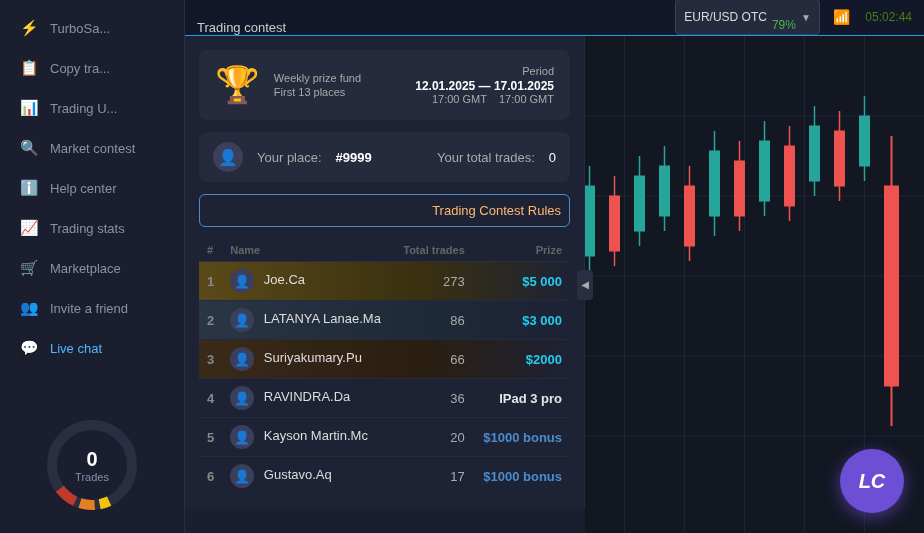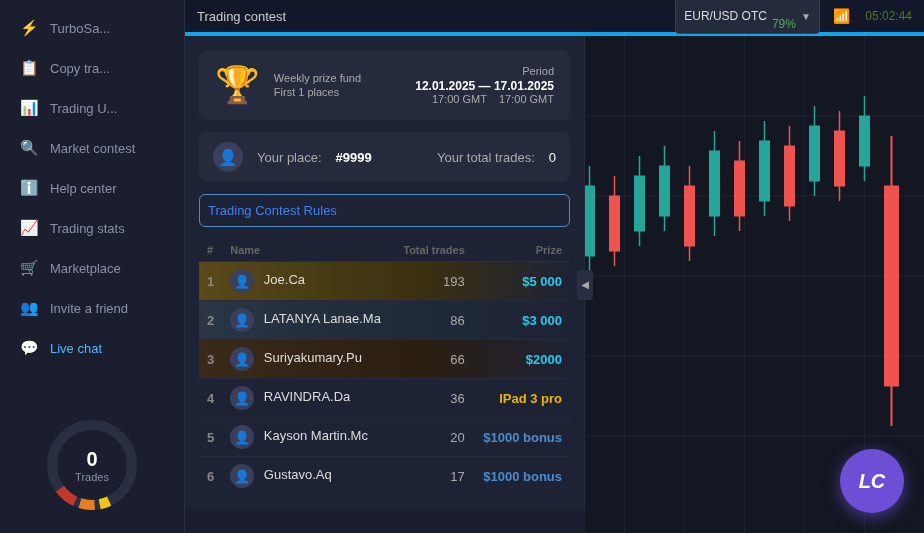--- a/index.html
+++ b/index.html
@@ -82,24 +82,24 @@
       flex-direction: column;
       background: #1a1e2e;
       overflow: hidden;
     }
 
     
     .topbar {
       height: 36px;
       background: #13172a;
       display: flex;
-      align-items: center;
+      align-items: flex-end;
       padding: 0 12px;
       justify-content: space-between;
-      border-bottom: 4px solid #0ea5e9;
+      border-bottom: 1px solid #0ea5e9;
       flex-shrink: 0;
     }
     .topbar-left {
       font-size: 13px;
       color: #ccc;
       font-weight: 500;
     }
     .topbar-right {
       display: flex;
       align-items: center;
@@ -208,27 +208,27 @@
     }
     .place-num { color: #fff; font-weight: bold; }
     .sep { flex: 1; }
     .trades-count { color: #fff; }
 
     
     .rules-btn {
       width: 100%;
       background: transparent;
       border: 1.5px solid #4a8ccc;
-      color: #3b82f6;
+      color: #fdba74;
       border-radius: 6px;
       padding: 8px;
       font-size: 13px;
       cursor: pointer;
       margin-bottom: 12px;
-      text-align: left;
+      text-align: right;
     }
 
     
     .lb-table {
       width: 100%;
       border-collapse: collapse;
     }
     .lb-table th {
       font-size: 11px;
       color: #666;
@@ -246,21 +246,21 @@
     .lb-table tr:last-child { border-bottom: none; }
 
     .rank-1 { background: linear-gradient(90deg, #5a4a1a 0%, #3a3010 60%, transparent 100%); }
     .rank-2 { background: linear-gradient(90deg, #2a3545 0%, #1e2a38 60%, transparent 100%); }
     .rank-3 { background: linear-gradient(90deg, #3a2a1a 0%, #2a1e10 60%, transparent 100%); }
 
     .rank-cell { color: #888; font-size: 13px; font-weight: bold; width: 20px; }
     .name-cell { color: #ddd; }
     .trades-cell { color: #aaa; text-align: right; }
     .prize-cell { color: #2ce; text-align: right; font-weight: bold; }
-    .prize-cell.ipad { color: #eab308; }
+    .prize-cell.ipad { color: #e5e5e5; }
     .prize-cell.bonus { color: #4a8ccc; }
 
     .user-avatar {
       width: 24px;
       height: 24px;
       border-radius: 50%;
       background: #3a3f5c;
       display: inline-flex;
       align-items: center;
       justify-content: center;
@@ -406,21 +406,21 @@
   <div class="contest-area">
 
     <div class="contest-panel-wrapper" style="position:relative;">
       <div class="contest-panel">
 
         
         <div class="prize-card">
           <div class="trophy-icon">🏆</div>
           <div class="prize-info">
             <div class="weekly-label">Weekly prize fund</div>
-            <div class="first-places">First 1 places</div>
+            <div class="first-places">First 13 places</div>
           </div>
           <div class="period-info">
             <div class="period-label">Period</div>
             <div class="period-dates">12.01.2025 — 17.01.2025</div>
             <div class="period-time">
               <span>17:00 GMT</span>
               &nbsp;&nbsp;
               <span>17:00 GMT</span>
             </div>
           </div>
@@ -449,21 +449,21 @@
               <th class="right">Prize</th>
             </tr>
           </thead>
           <tbody id="leaderboard-body">
           <tr class="rank-1">
       <td class="rank-cell">1</td>
       <td class="name-cell">
         <span class="user-avatar">👤</span>
         Joe.Ca
       </td>
-      <td class="trades-cell">193</td>
+      <td class="trades-cell">273</td>
       <td class="prize-cell">$5 000</td>
     </tr>
               <tr class="rank-2">
       <td class="rank-cell">2</td>
       <td class="name-cell">
         <span class="user-avatar">👤</span>
         LATANYA Lanae.Ma
       </td>
       <td class="trades-cell">86</td>
       <td class="prize-cell">$3 000</td>

